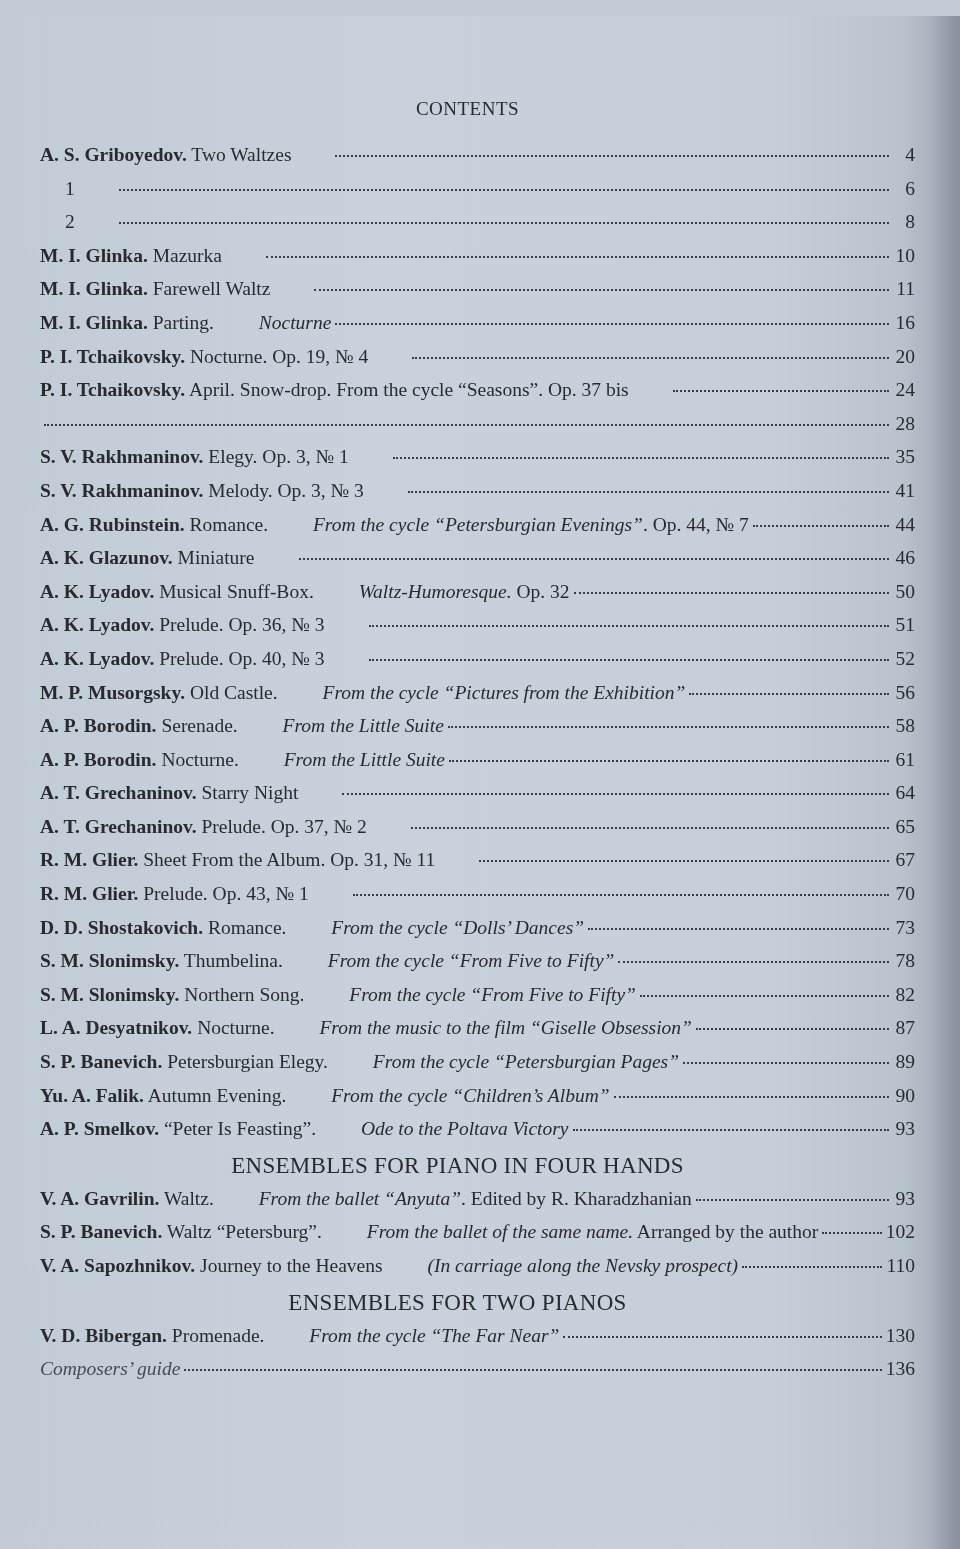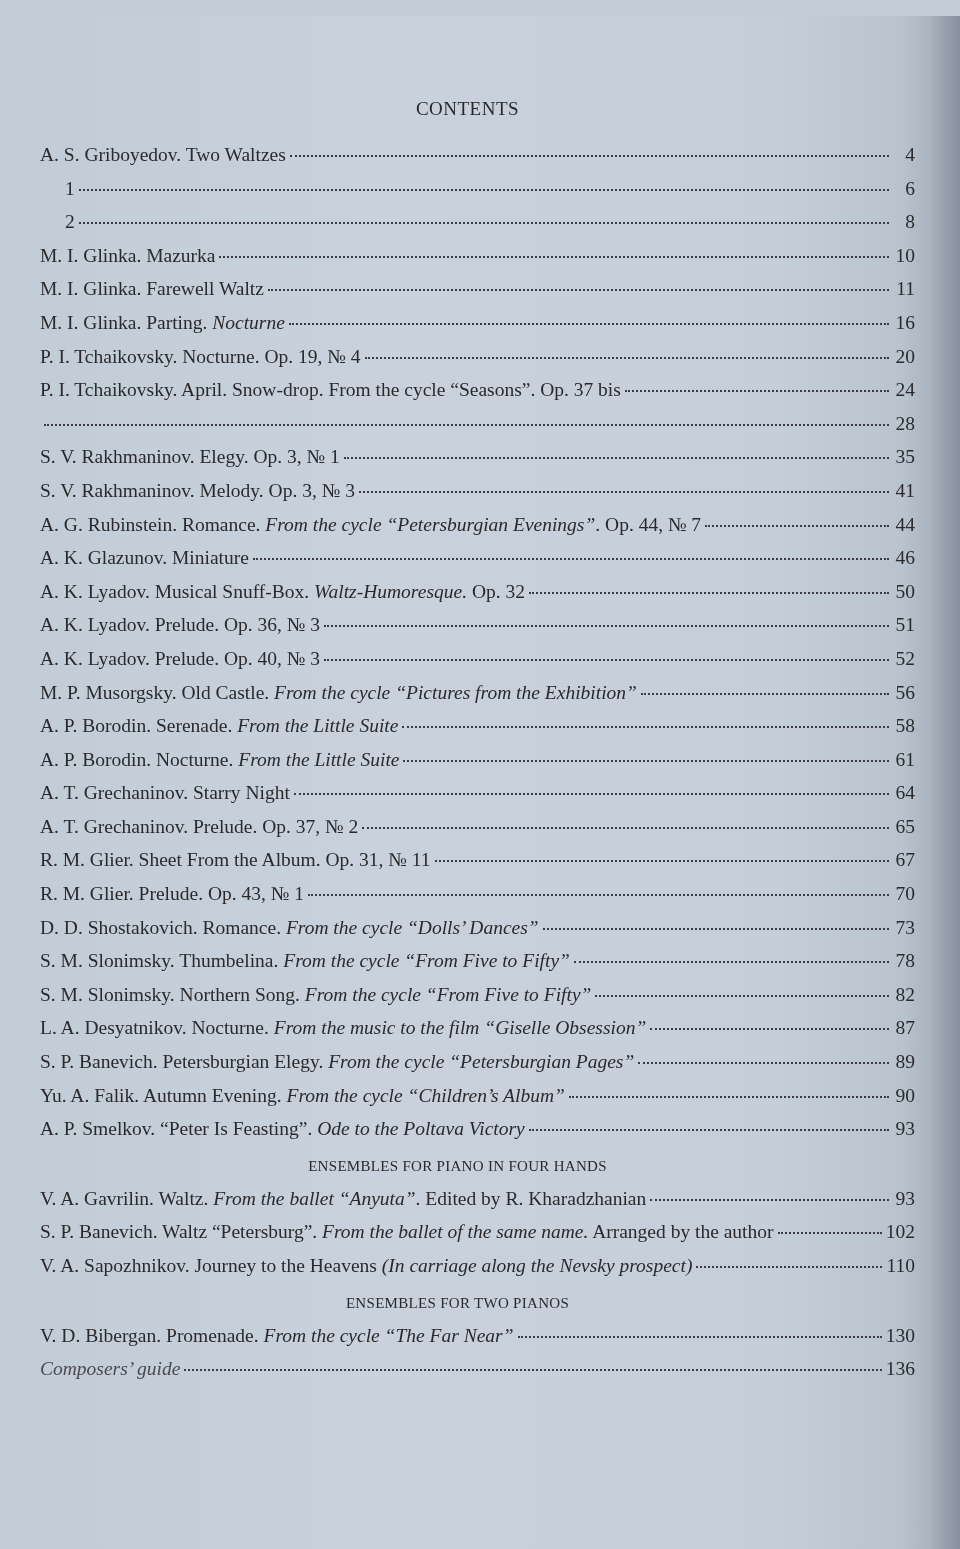--- a/index.html
+++ b/index.html
@@ -27,30 +27,30 @@
     }
     .toc {
       position: absolute; left: 40px; top: 122px; width: 875px;
     }
     .entry {
       display: flex; align-items: baseline; height: 33.6px;
       font-size: 19.5px; line-height: 33.6px; white-space: nowrap;
     }
     .entry.sub { padding-left: 25px; }
     .entry .text { flex: 0 0 auto; }
-    .entry .author { font-weight: normal; }
-    .entry .italic { font-style: italic; }
+    .entry .author { font-weight: bold; }
+    .entry .italic { font-style: italic; margin-left: 40px; }
     .entry .leader {
       flex: 1 1 auto; margin: 0 4px; height: 1px; align-self: baseline;
       border-bottom: 2px dotted #3a3a40; transform: translateY(-4px);
       min-width: 10px;
     }
     .entry .page-num { flex: 0 0 auto; min-width: 22px; text-align: right; }
     .section-title {
-      text-align: center; font-size: 15px; height: 36px; line-height: 40px;
+      text-align: center; font-size: 23px; height: 36px; line-height: 40px;
       letter-spacing: 0.3px; padding-right: 40px;
     }
     .entry.guide .text { font-style: italic; color: #4a4a52; }
   </style>
 </head>
 <body>
 
 <div class="page">
   <div class="edge-shadow"></div>
 

